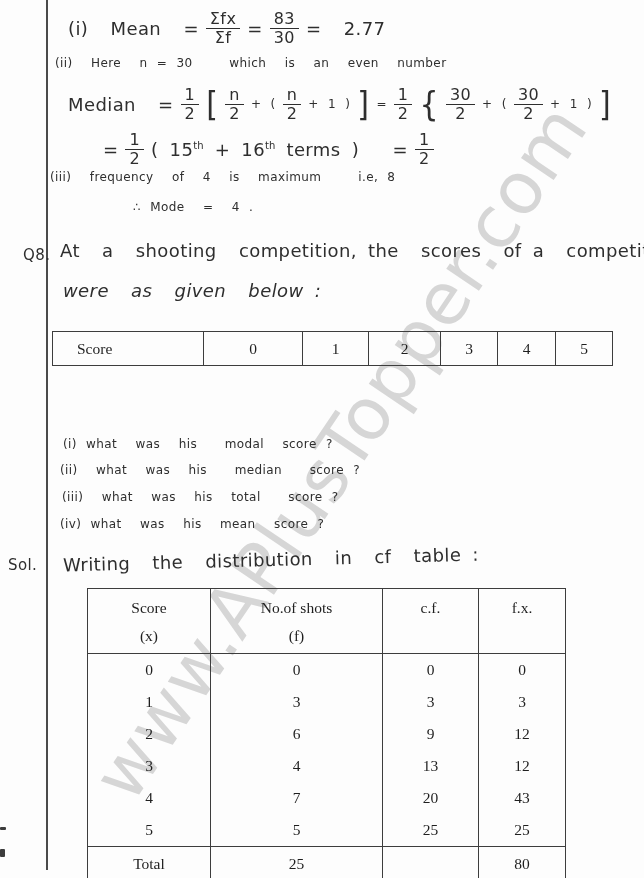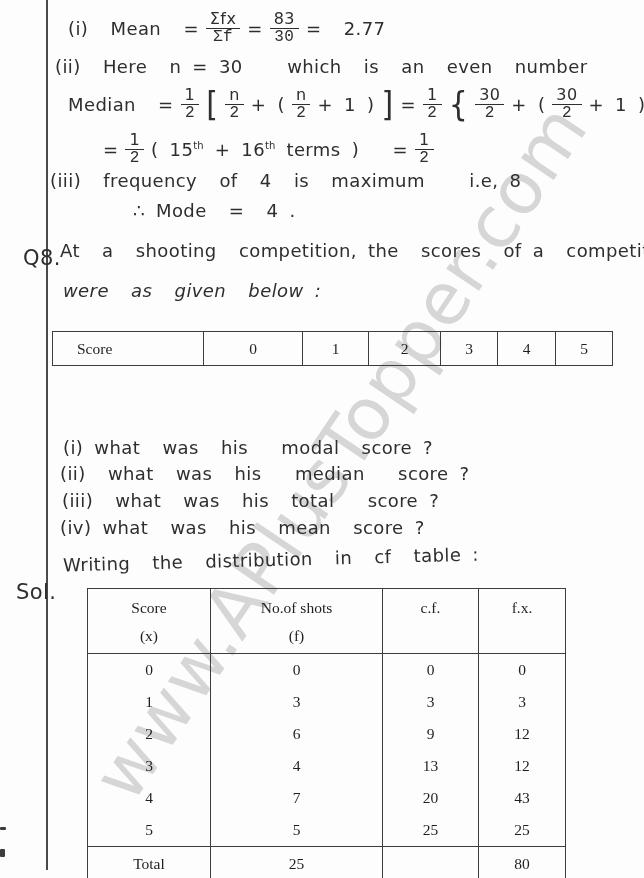--- a/index.html
+++ b/index.html
@@ -20,33 +20,33 @@
   .margin-line{
     position:absolute; left:46px; top:0; width:2px; height:870px;
     background:#4a4a4a; z-index:2;
   }
   
   .hw-row{
     position:absolute; display:flex; align-items:center; gap:7px;
     z-index:3;
   }
   .hw{
-    font-size:18px; letter-spacing:.4px; word-spacing:5px;
+    font-size:12px; letter-spacing:.4px; word-spacing:5px;
     white-space:pre; color:#2e2e2e;
   }
   .hw-lg{font-size:18px;}
   .frac{
     display:inline-flex; flex-direction:column; align-items:center;
     font-size:16px; line-height:1.12; letter-spacing:.4px;
   }
   .frac .num{border-bottom:1.7px solid #2e2e2e; padding:0 4px;}
-  .frac .den{padding:0 4px;font-family:Liberation Mono, monospace;}
+  .frac .den{padding:0 4px;}
   .bigbr{font-size:30px; font-weight:400; transform:scaleY(1.15); line-height:1;}
   .sup{font-size:10px; vertical-align:super; letter-spacing:0;}
-  .sideline-label{position:absolute; z-index:3; font-size:21px; letter-spacing:.4px;}
+  .sideline-label{position:absolute; z-index:3; font-size:15px; letter-spacing:.4px;}
   
   table{border-collapse:collapse; table-layout:fixed; z-index:3;
         font-family:"Liberation Serif",serif; color:#1f1f1f; background:transparent;}
   .t1{position:absolute; left:52px; top:331px;}
   .t1 td{border:1.7px solid #3d3d3d; height:31px; text-align:center; font-size:15.5px;}
   .t1 td.lbl{text-align:left; padding-left:24px;}
   .t2{position:absolute; left:87px; top:588px; border:1.7px solid #3d3d3d;}
   .t2 td{border-left:1.7px solid #3d3d3d; border-right:1.7px solid #3d3d3d;
          text-align:center; font-size:15.5px;}
   .t2 .hdr td{border-bottom:1.7px solid #3d3d3d; height:62px; vertical-align:top;}
@@ -178,21 +178,21 @@
   <div class="hw-row" style="left:60px; top:463px;text-align:right;">
     <span class="hw">(ii)  what  was  his   median   score ?</span>
   </div>
   <div class="hw-row" style="left:62px; top:490px;justify-content:center;">
     <span class="hw">(iii)  what  was  his  total   score ?</span>
   </div>
   <div class="hw-row" style="left:60px; top:517px;">
     <span class="hw">(iv) what  was  his  mean  score ?</span>
   </div>
 
-  <div class="sideline-label" style="left:16px; top:556px;margin-top:24px;">Sol.</div>
+  <div class="sideline-label" style="left:8px; top:556px;">Sol.</div>
   <div class="hw-row" style="left:63px; top:549px; transform:rotate(-1.5deg);">
     <span class="hw hw-lg">Writing  the  distribution  in  cf  table :</span>
   </div>
 
   <table class="t2">
     <colgroup>
       <col style="width:123px">
         <col style="width:172px">
         <col style="width:96px">
         <col style="width:87px">

